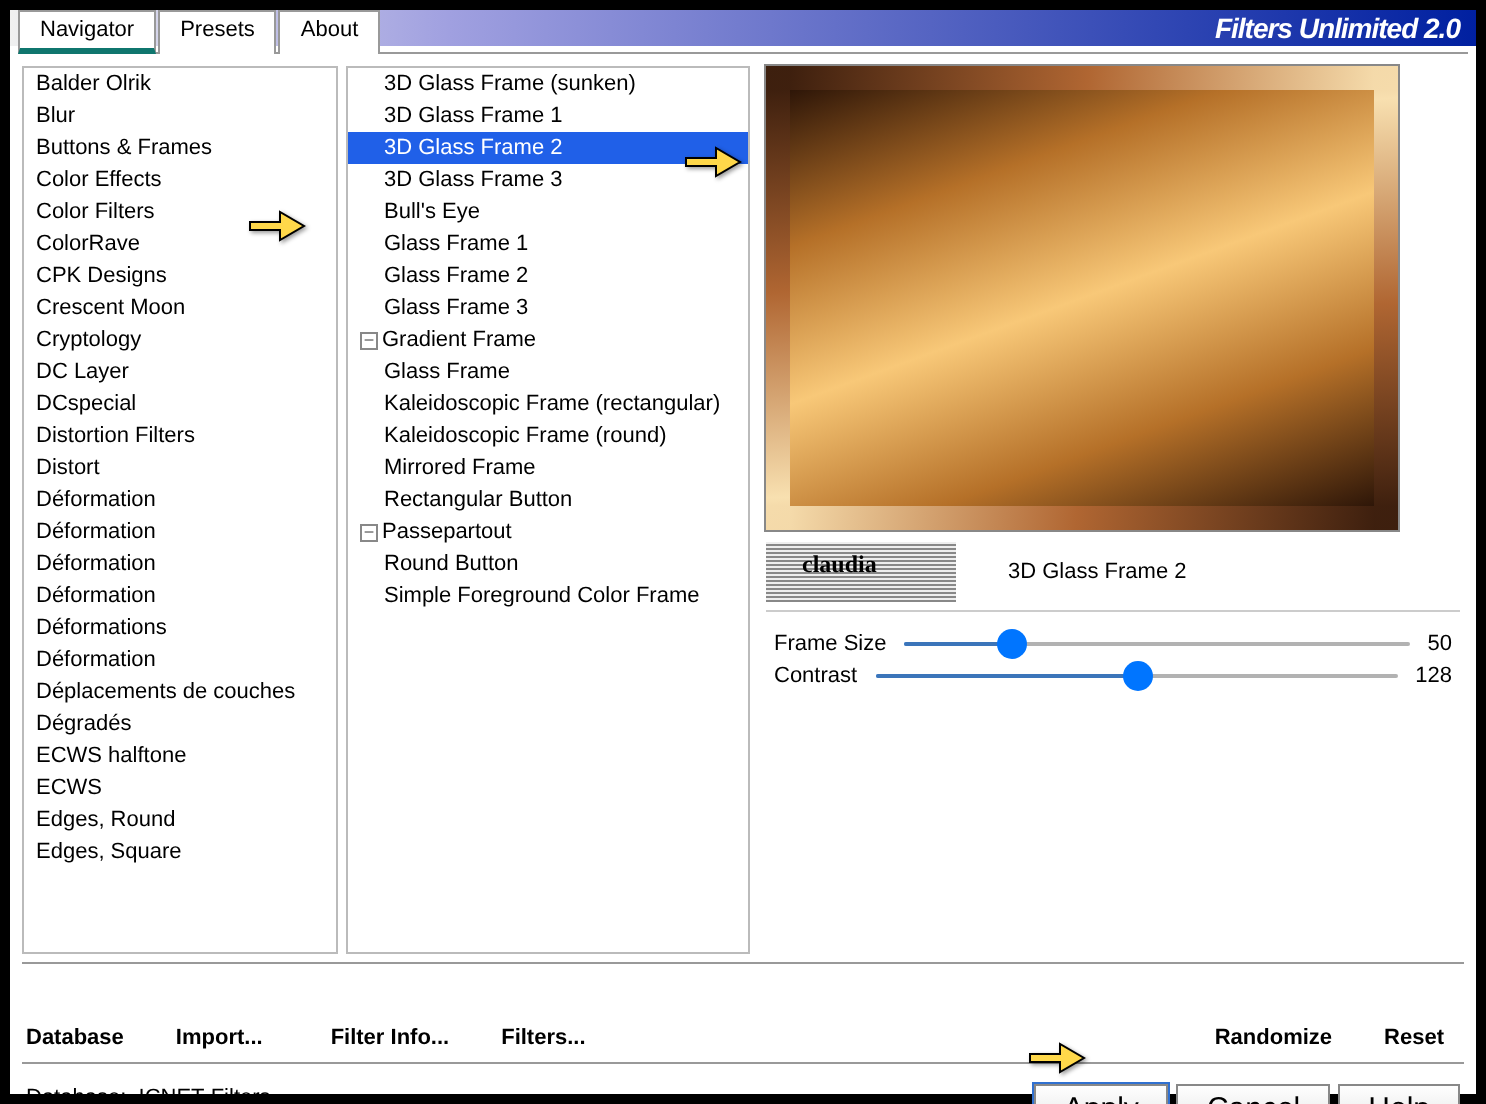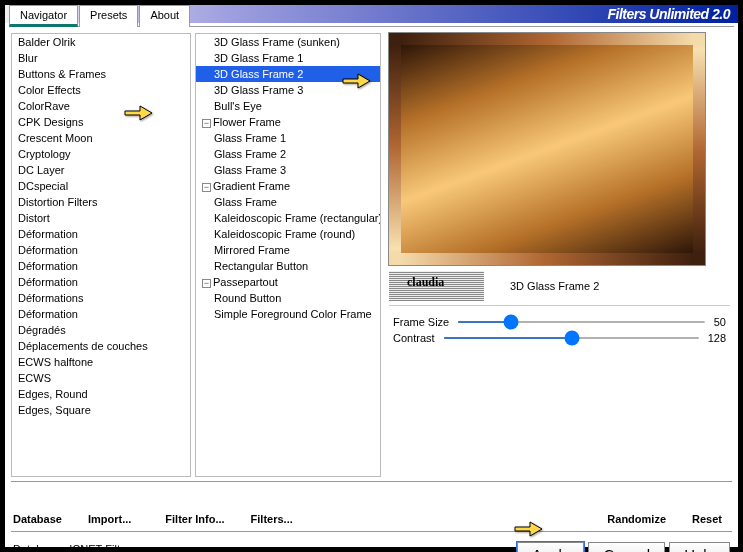--- a/index.html
+++ b/index.html
@@ -6,22 +6,22 @@
 body { font-family: Arial, sans-serif; font-size: 11px; background: #000; width: 743px; height: 552px; overflow: hidden; position: relative; }
 .window { position: absolute; left: 4px; top: 4px; width: 735px; height: 544px; background: #fff; border: 1px solid #000; }
 .titlebar { height: 18px; background: linear-gradient(to right, #f0f0f0, #a0a0e0 30%, #0020a0); }
 .title { position: absolute; right: 8px; top: 1px; font-family: 'Arial Black', Arial; font-style: italic; font-weight: bold; font-size: 14px; color: #fff; letter-spacing: -0.5px; }
 .tabs { display: flex; margin-top: -18px; margin-left: 4px; }
 .tab { padding: 3px 10px; border: 1px solid #999; border-bottom: none; background: #fff; margin-right: 1px; position: relative; z-index: 2; cursor: pointer; }
 .tab.active { border-bottom: 3px solid #0f766e; }
 .tabline { border-top: 1px solid #999; margin-top: -1px; margin-left: 4px; margin-right: 4px; }
 .main { display: flex; padding: 6px 6px 0 6px; height: 450px; }
 .col { border: 1px solid #bbb; background: #fff; overflow: hidden; position: relative; }
-.col1 { width: 180px; height: 444px; }
-.col2 { width: 186px; height: 444px; margin-left: 4px; }
+.col1 { width: 158px; height: 444px; }
+.col2 { width: 202px; height: 444px; margin-left: 4px; }
 .listbox { overflow-y: scroll; height: 100%; }
 .listbox::-webkit-scrollbar { width: 16px; }
 .listbox::-webkit-scrollbar-track { background: #f0f0f0; border-left: 1px solid #ddd; }
 .listbox::-webkit-scrollbar-thumb { background: #ccc; border: 1px solid #aaa; }
 .item { padding: 2px 4px 2px 6px; white-space: nowrap; cursor: pointer; position: relative; }
 .item.selected { background: #2060e8; color: #fff; }
 .item .exp { display: inline-block; width: 9px; height: 9px; border: 1px solid #888; text-align: center; line-height: 7px; font-size: 9px; margin-right: 2px; vertical-align: middle; color: #666; }
 .item.indent { padding-left: 18px; }
 .right { flex: 1; margin-left: 6px; display: flex; flex-direction: column; }
 .preview { width: 316px; height: 232px; border: 12px solid; border-image: linear-gradient(145deg, #3d1f0e, #b06632, #f8e0b0, #b06632, #3d1f0e) 1; background: linear-gradient(160deg, #2e1608 0%, #b57028 25%, #f8c878 50%, #b57028 75%, #2e1608 100%); outline: 1px solid #888; margin-left: 2px; }
@@ -58,50 +58,50 @@
     </div>
   <div class="tabline"></div>
 
   <div class="main">
     <div class="col col1">
       <div class="listbox" id="catlist">
           <div class="item">Balder Olrik</div>
           <div class="item">Blur</div>
           <div class="item">Buttons &amp; Frames</div>
           <div class="item">Color Effects</div>
+          <div class="item">Color Filters</div>
           <div class="item">ColorRave</div>
           <div class="item">CPK Designs</div>
           <div class="item">Crescent Moon</div>
           <div class="item">Cryptology</div>
           <div class="item">DC Layer</div>
           <div class="item">DCspecial</div>
           <div class="item">Distortion Filters</div>
           <div class="item">Distort</div>
           <div class="item">Déformation</div>
           <div class="item">Déformation</div>
           <div class="item">Déformation</div>
           <div class="item">Déformation</div>
           <div class="item">Déformations</div>
           <div class="item">Déformation</div>
+          <div class="item">Déplacements de couches</div>
           <div class="item">Dégradés</div>
-          <div class="item">Déplacements de couches</div>
           <div class="item">ECWS halftone</div>
           <div class="item">ECWS</div>
           <div class="item">Edges, Round</div>
           <div class="item">Edges, Square</div>
         </div>
     </div>
     <div class="col col2">
       <div class="listbox" id="filtlist" style="overflow-y:scroll">
           <div class="item indent"><span>3D Glass Frame (sunken)</span></div>
           <div class="item indent"><span>3D Glass Frame 1</span></div>
           <div class="item indent selected"><span>3D Glass Frame 2</span></div>
           <div class="item indent"><span>3D Glass Frame 3</span></div>
           <div class="item indent"><span>Bull's Eye</span></div>
-          <div class="item"><span class="exp">−</span><span>Flower Frame</span></div>
           <div class="item indent"><span>Glass Frame 1</span></div>
           <div class="item indent"><span>Glass Frame 2</span></div>
           <div class="item indent"><span>Glass Frame 3</span></div>
           <div class="item"><span class="exp">−</span><span>Gradient Frame</span></div>
           <div class="item indent"><span>Glass Frame</span></div>
           <div class="item indent"><span>Kaleidoscopic Frame (rectangular)</span></div>
           <div class="item indent"><span>Kaleidoscopic Frame (round)</span></div>
           <div class="item indent"><span>Mirrored Frame</span></div>
           <div class="item indent"><span>Rectangular Button</span></div>
           <div class="item"><span class="exp">−</span><span>Passepartout</span></div>

